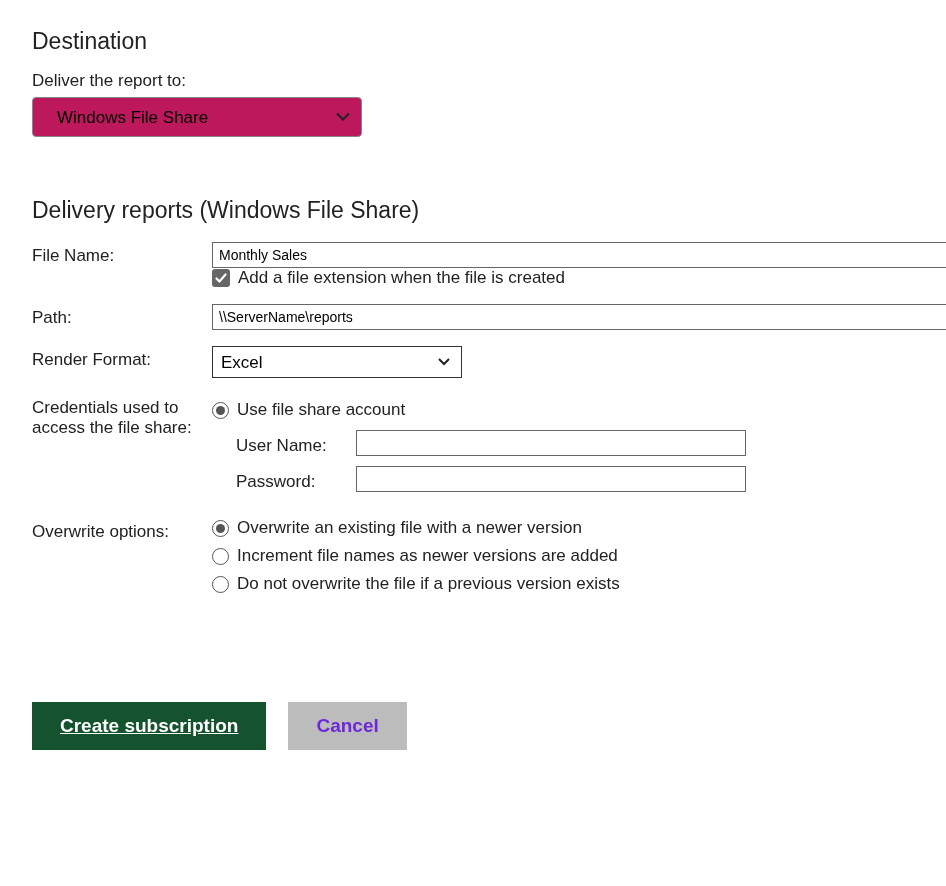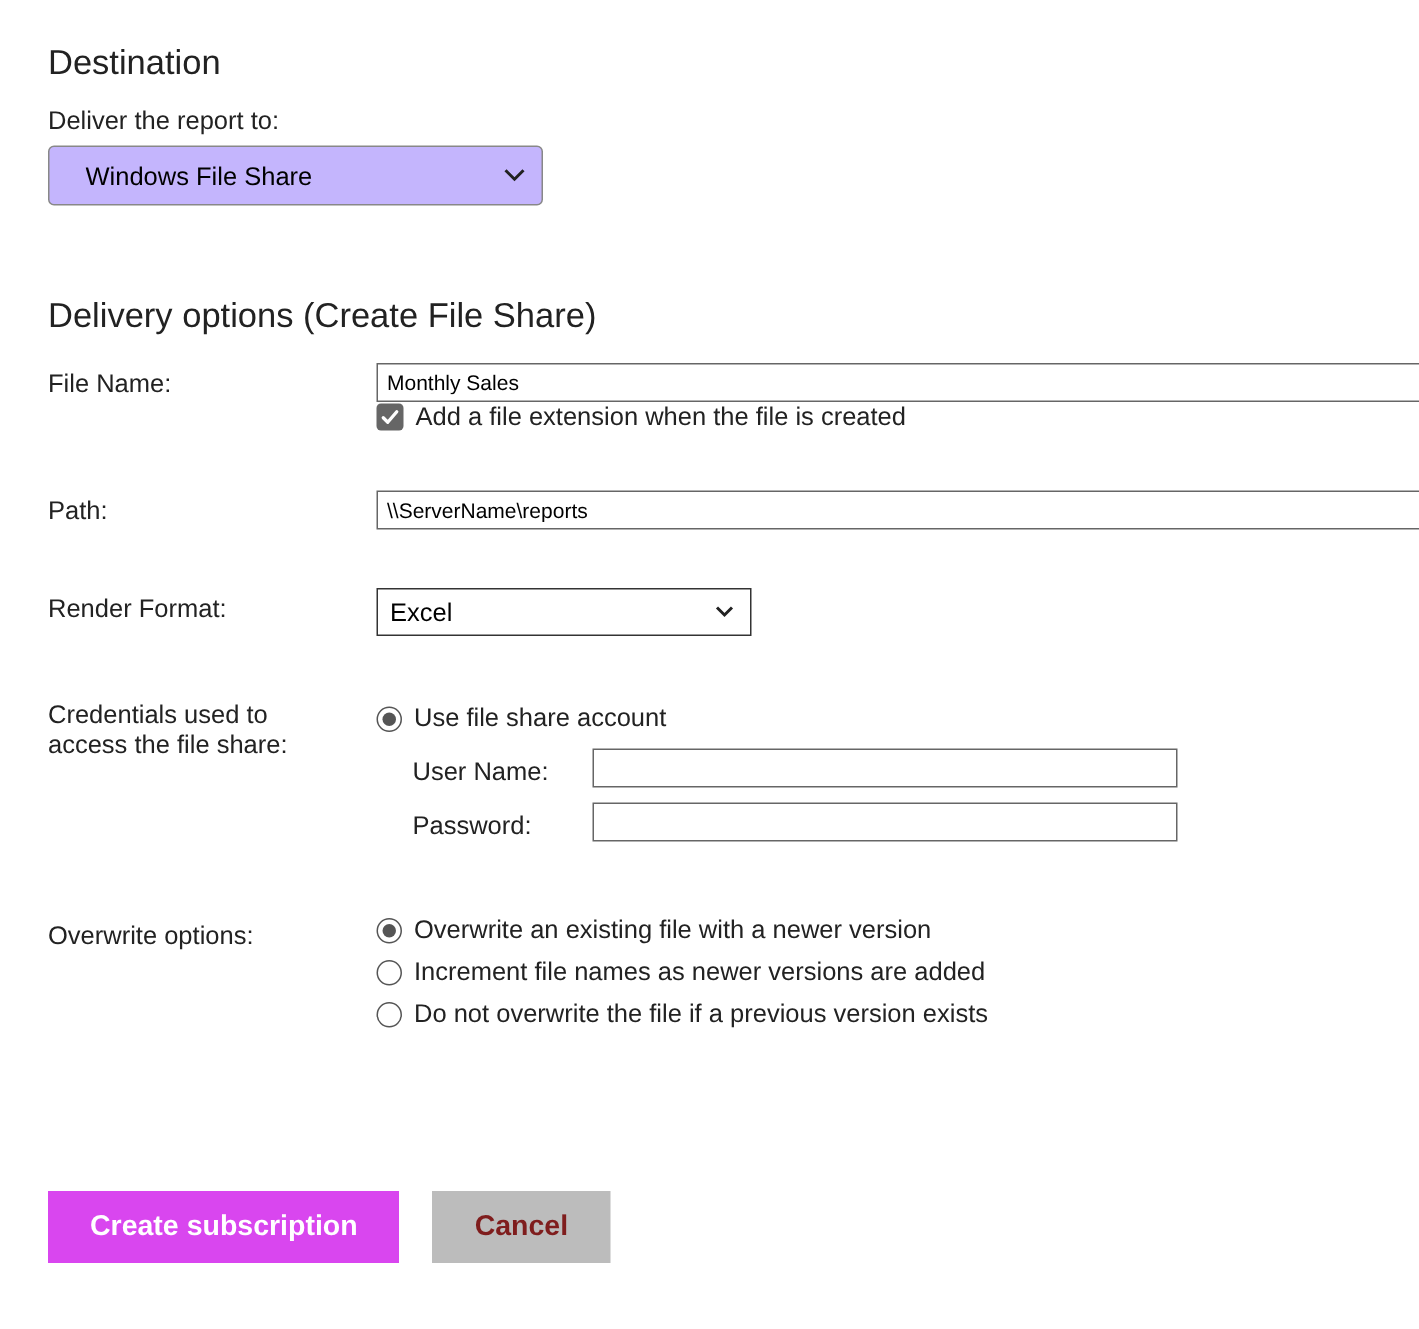--- a/index.html
+++ b/index.html
@@ -25,21 +25,21 @@
       position: relative;
       display: inline-block;
     }
     select.dest {
       width: 330px;
       height: 40px;
       padding: 6px 34px 6px 24px;
       font-size: 17px;
       border: 1px solid #888;
       border-radius: 4px;
-      background: #c4b5fd;
+      background: #be185d;
       appearance: none;
       -webkit-appearance: none;
     }
     select.render {
       width: 250px;
       height: 32px;
       padding: 2px 28px 2px 8px;
       font-size: 17px;
       border: 1px solid #333;
       border-radius: 0;
@@ -58,21 +58,20 @@
     .delivery-options-section {
       margin-top: 60px;
     }
     .form-grid {
       display: grid;
       grid-template-columns: 180px 1fr;
       column-gap: 0;
       row-gap: 16px;
       align-items: start;
       margin-top: 18px;
-      gap: 39px;
     }
     .form-label {
       font-size: 17px;
       padding-top: 4px;
     }
     input.text {
       width: 776px;
       max-width: 100%;
       height: 26px;
       border: 1px solid #666;
@@ -145,26 +144,27 @@
     .btn {
       height: 48px;
       padding: 0 28px;
       font-size: 19px;
       font-weight: 700;
       border: none;
       cursor: pointer;
       font-family: inherit;
     }
     .btn-primary {
-      background: #d946ef;
+      background: #14532d;
       color: #fff;
+      text-decoration: underline;
     }
     .btn-secondary {
       background: #bcbcbc;
-      color: #7f1d1d;
+      color: #6d28d9;
     }
     .field-stack > * + * { margin-top: 0; }
   </style>
 </head>
 <body>
 
 
 
 
 <h2 class="section">Destination</h2>
@@ -175,21 +175,21 @@
   </select>
   <span class="chevron">
     <svg width="14" height="9" viewBox="0 0 14 9">
         <path d="M1 1 L7 7 L13 1" stroke="#222" stroke-width="2" fill="none"></path>
       </svg>
   </span>
 </div>
 
 
 <div class="delivery-options-section">
-  <h2 class="section">Delivery options (Create File Share)</h2>
+  <h2 class="section">Delivery reports (Windows File Share)</h2>
 
   <div class="form-grid">
 
     <div class="form-label">File Name:</div>
     <div class="field-stack">
       <input class="text" type="text" value="Monthly Sales" style="">
       <div class="checkbox-row">
         <span class="checkbox-box">
           <svg width="14" height="14" viewBox="0 0 14 14">
               <path d="M2.5 7.5 L5.5 10.5 L11.5 3.5" stroke="#fff" stroke-width="2.2" fill="none" stroke-linecap="round" stroke-linejoin="round"></path>

